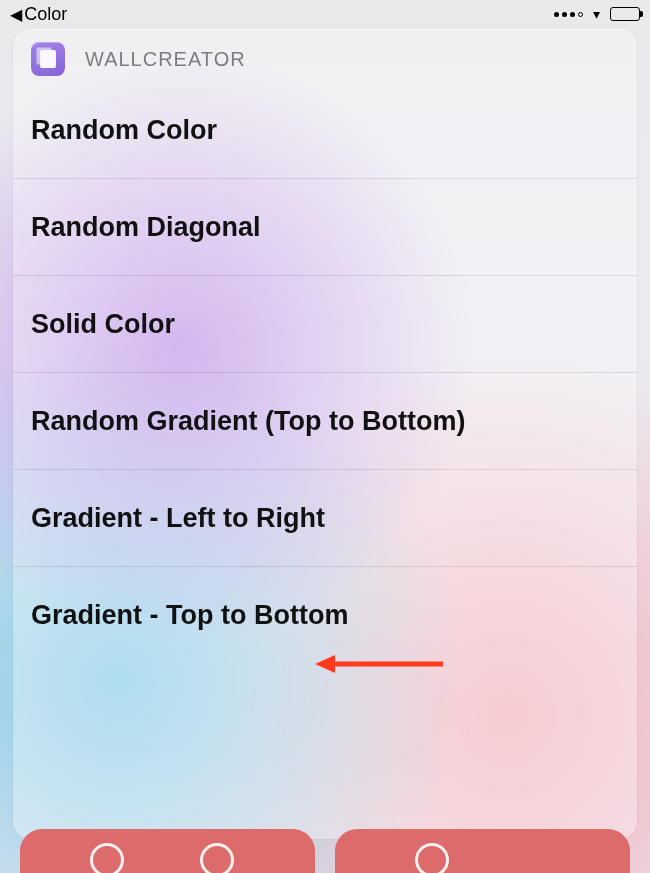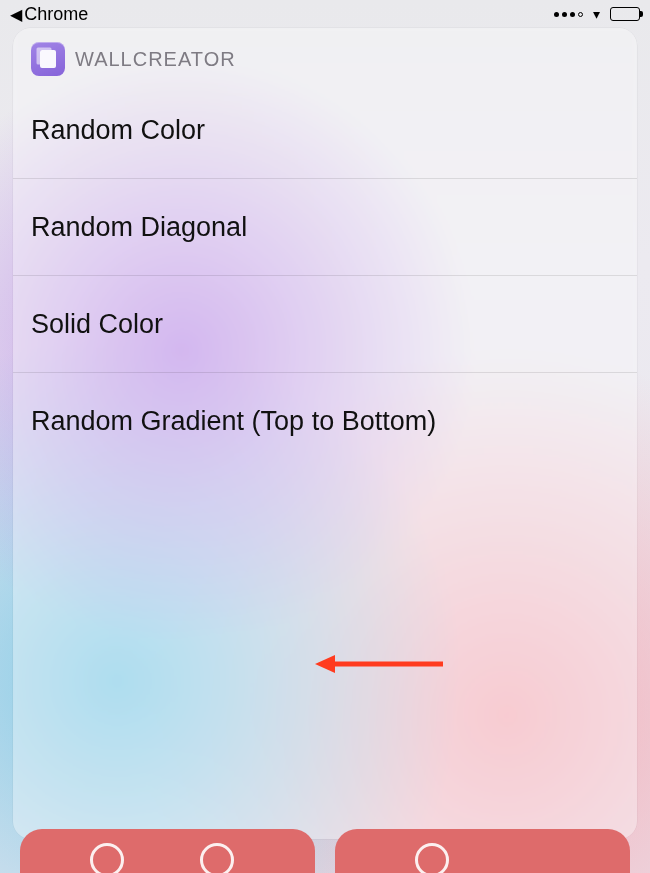--- a/index.html
+++ b/index.html
@@ -40,21 +40,21 @@
   .card {
     position: absolute;
     top: 28px; left: 13px; right: 13px; bottom: 34px;
     background: rgba(255,255,255,0.35);
     border-radius: 18px;
     backdrop-filter: blur(2px);
     overflow: hidden;
     box-shadow: 0 0 0 0.5px rgba(0,0,0,0.06);
   }
   .card-header {
-    display:flex; align-items:center; gap:10px;
+    display:flex; align-items:center; gap:20px;
     padding: 14px 18px 6px 18px;
   }
   .app-icon {
     width: 34px; height: 34px; border-radius: 8px;
     background: linear-gradient(160deg,#a185e6,#8663d9);
     display:flex; align-items:center; justify-content:center;
     box-shadow: inset 0 1px 0 rgba(255,255,255,0.35);
   }
   .app-icon .stack {
     width: 16px; height: 18px; background: rgba(255,255,255,0.95);
@@ -68,21 +68,21 @@
     padding: 6px 18px 18px 18px;
     font-size: 31px; font-weight: 700; color: #000;
     border-bottom: 1px solid rgba(0,0,0,0.12);
     letter-spacing: 0.2px;
   }
   .option {
     height: 97px;
     display: flex; align-items: center;
     padding: 0 18px;
     border-bottom: 1px solid rgba(0,0,0,0.10);
-    font-size: 27px; font-weight: 400; color: #111;
+    font-size: 27px; font-weight: 700; color: #111;
     cursor: pointer;
   }
   .option:last-child { border-bottom: none; }
 
   
   .peek-btn {
     position: absolute;
     bottom: -30px;
     width: 295px; height: 74px;
     background: #de6b6b;
@@ -106,21 +106,21 @@
   }
 </style>
 </head>
 <body>
 
 <div class="screen">
 
   <div class="statusbar">
     <div class="back-to-app">
       <span class="chev">◀</span>
-      <span>Chrome</span>
+      <span>Color</span>
     </div>
     <div class="status-right">
       <div class="status-dots">
         <span></span>
           <span></span>
           <span></span>
           <span></span>
       </div>
       <span style="font-size:14px;">▾</span>
       <div class="battery"></div>
@@ -140,20 +140,26 @@
     </div>
     <div class="option">
       <span>Random Diagonal</span>
     </div>
     <div class="option">
       <span>Solid Color</span>
     </div>
     <div class="option">
       <span>Random Gradient (Top to Bottom)</span>
     </div>
+    <div class="option">
+      <span>Gradient - Left to Right</span>
+    </div>
+    <div class="option">
+      <span>Gradient - Top to Bottom</span>
+    </div>
   </div>
 
   <div class="peek-btn peek-left">
     <div class="circ a"></div>
     <div class="circ b"></div>
   </div>
   <div class="peek-btn peek-right">
     <div class="circ a"></div>
   </div>
 

